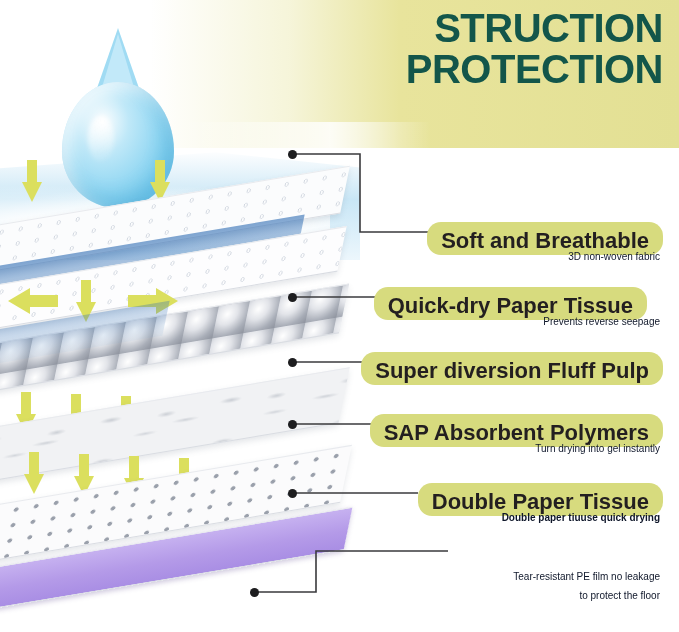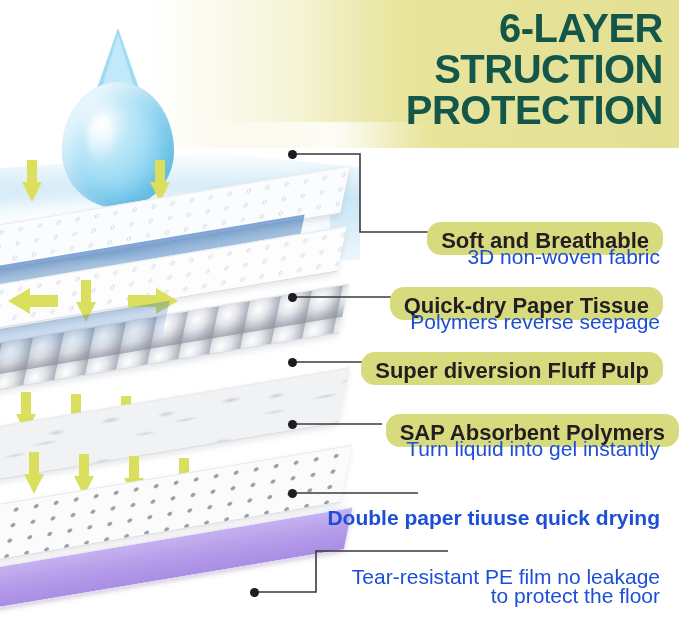--- a/index.html
+++ b/index.html
@@ -179,34 +179,33 @@
     border-radius:14px;
     padding:9px 14px 4px 14px;
     color:#231f20;
     font-weight:bold;
     font-size:22px;
     line-height:20px;
     white-space:nowrap;
   }
   .sub{
     position:absolute;
-    color:#1d4ed8;
-    font-size:21px;
+    color:#0f172a;
+    font-size:10px;
     line-height:18px;
     white-space:nowrap;
   }
 </style>
 </head>
 <body>
 
 <div id="stage">
 
   <div class="header-band"></div>
   <div class="title-block">
-    <span class="ln">6-LAYER</span>
     <span class="ln">STRUCTION</span>
     <span class="ln">PROTECTION</span>
   </div>
 
   <div class="art">
 
     <div class="wetzone"></div>
     <div class="cloudpuff"></div>
 
     <div class="droplet">
@@ -305,27 +304,28 @@
     <div class="dot" style="left:288px;top:150px;"></div>
     <div class="dot" style="left:288px;top:293px;"></div>
     <div class="dot" style="left:288px;top:358px;"></div>
     <div class="dot" style="left:288px;top:420px;"></div>
     <div class="dot" style="left:288px;top:489px;"></div>
     <div class="dot" style="left:250px;top:588px;"></div>
 
     <div class="pill" style="right:16px;top:222px;">Soft and Breathable</div>
     <div class="sub" style="right:19px;top:248px;">3D non-woven fabric</div>
 
-    <div class="pill" style="right:16px;top:287px;">Quick-dry Paper Tissue</div>
-    <div class="sub" style="right:19px;top:313px;">Polymers reverse seepage</div>
+    <div class="pill" style="right:32px;top:287px;">Quick-dry Paper Tissue</div>
+    <div class="sub" style="right:19px;top:313px;">Prevents reverse seepage</div>
 
     <div class="pill" style="right:16px;top:352px;">Super diversion Fluff Pulp</div>
 
-    <div class="pill" style="right:0;top:414px;">SAP Absorbent Polymers</div>
-    <div class="sub" style="right:19px;top:440px;">Turn liquid into gel instantly</div>
-
+    <div class="pill" style="right:16px;top:414px;">SAP Absorbent Polymers</div>
+    <div class="sub" style="right:19px;top:440px;">Turn drying into gel instantly</div>
+
+    <div class="pill" style="right:16px;top:483px;">Double Paper Tissue</div>
     <div class="sub" style="right:19px;top:509px;font-weight:bold;">Double paper tiuuse quick drying</div>
 
     <div class="sub" style="right:19px;top:568px;">Tear-resistant PE film no leakage</div>
     <div class="sub" style="right:19px;top:587px;">to protect the floor</div>
   </div>
 
 </div>
 
 </body></html>

